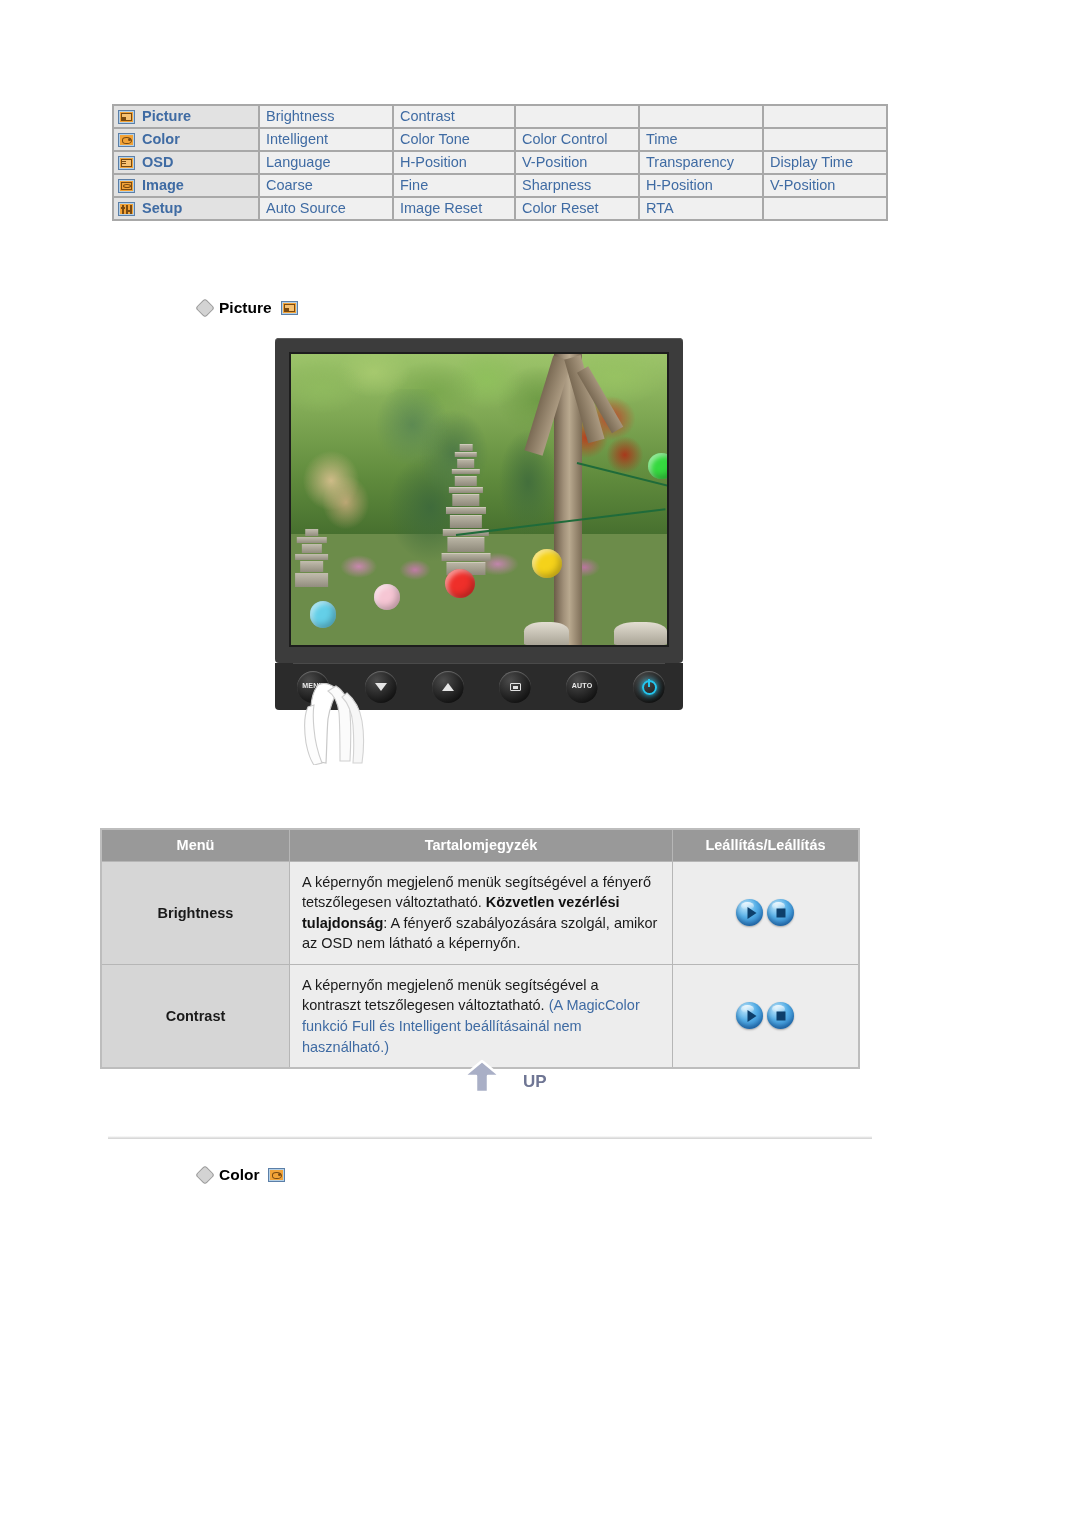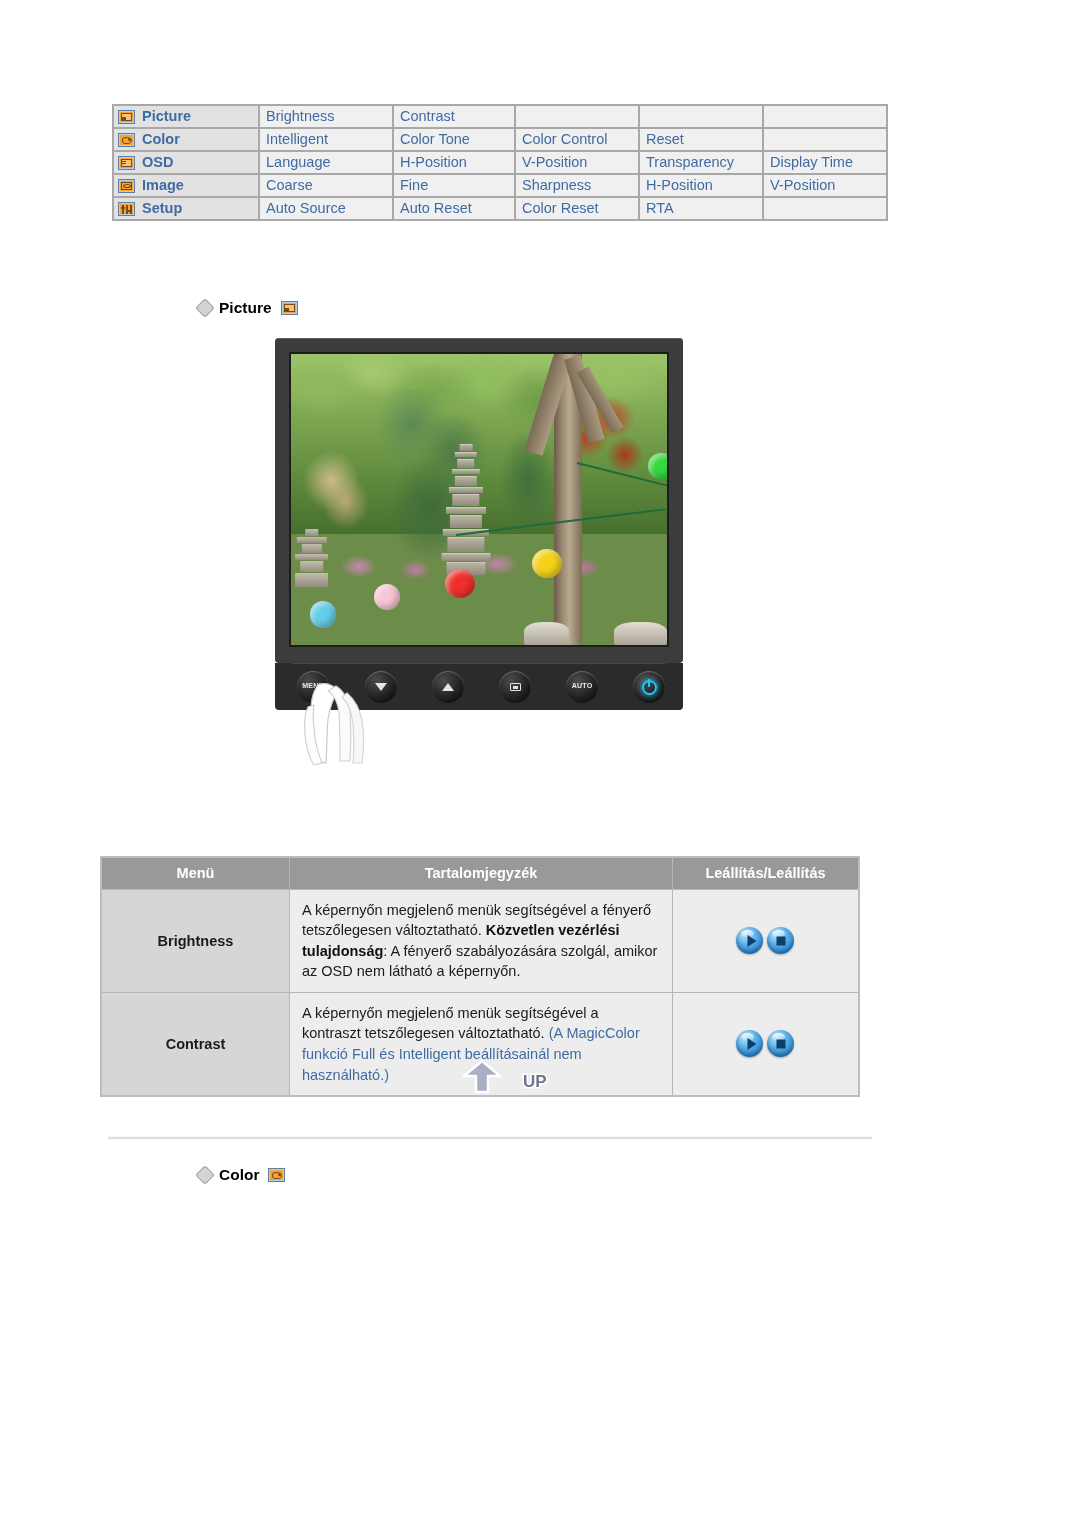--- a/index.html
+++ b/index.html
@@ -259,21 +259,21 @@
   .tri-dn { width:0;height:0;border-left:6px solid transparent;border-right:6px solid transparent;border-top:8px solid #e6e6e6; }
 
   
   #hand {
     position: absolute; left: 300px; top: 683px;
     width: 72px; height: 82px;
     z-index: 6;
   }
 
   
-  #desc-table-wrap { position:absolute; left:100px; top:856px; width:748px; }
+  #desc-table-wrap { position:absolute; left:100px; top:828px; width:748px; }
   table.desctbl {
     border-collapse: collapse;
     width: 760px;
     table-layout: fixed;
     border: 2px solid #bdbdbd;
   }
   table.desctbl th {
     background: #999999;
     color: #ffffff;
     font-size: 14.5px;
@@ -376,21 +376,21 @@
             <span class="cat-ico ico-color">
                 <i class="a"></i>
                 <i class="b"></i>
               </span>
             <span>Color</span>
           </span>
         </td>
         <td>Intelligent</td>
         <td>Color Tone</td>
         <td>Color Control</td>
-        <td>Reset</td>
+        <td>Time</td>
         <td class="empty"></td>
       </tr>
       <tr>
         <td class="cat">
           <span class="cat-inner">
             <span class="cat-ico ico-osd">
                 <i class="a"></i>
                 <i class="b"></i>
               </span>
             <span>OSD</span>
@@ -422,21 +422,21 @@
         <td class="cat">
           <span class="cat-inner">
             <span class="cat-ico ico-setup">
                 <i class="a"></i>
                 <i class="b"></i>
               </span>
             <span>Setup</span>
           </span>
         </td>
         <td>Auto Source</td>
-        <td>Auto Reset</td>
+        <td>Image Reset</td>
         <td>Color Reset</td>
         <td>RTA</td>
         <td class="empty"></td>
       </tr>
     </tbody>
   </table>
 </div>
 
 <div class="sec-head" style="left:198px; top:299px;">
   <span class="bullet-hex"></span>

